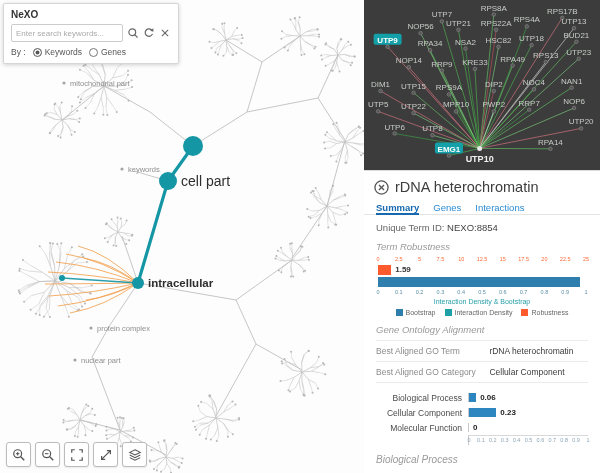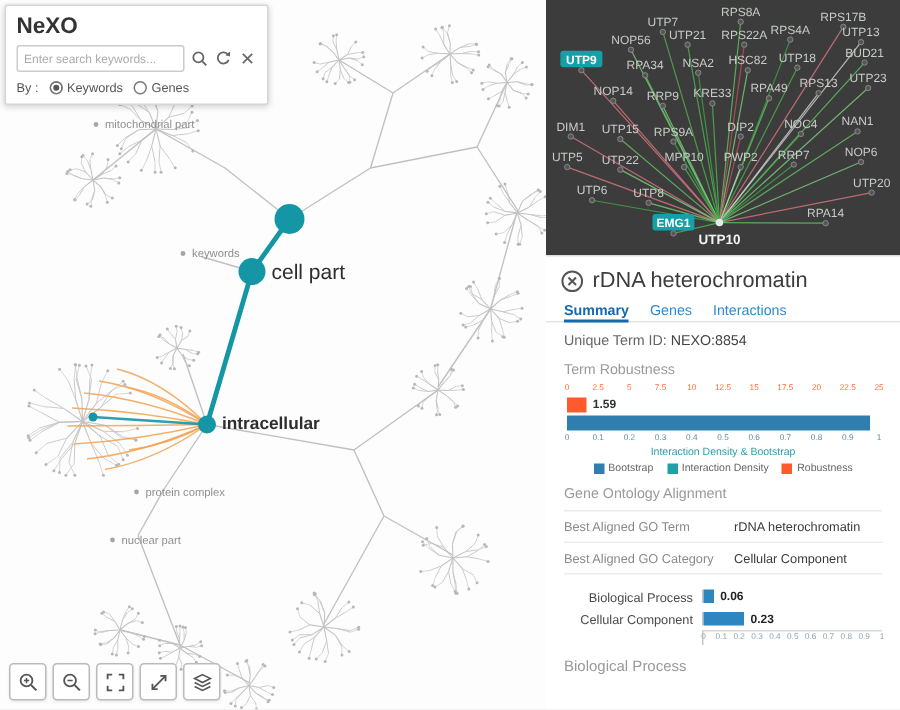--- a/index.html
+++ b/index.html
@@ -10,21 +10,21 @@
   #treeSvg{position:absolute;left:0;top:0;}
   #treeLabels{position:absolute;left:0;top:0;width:100%;height:100%;pointer-events:none;}
   .tmajor{position:absolute;transform:translateY(-50%);white-space:nowrap;color:#2e2e2e;font-weight:500;}
   .tmajor.m0{font-size:15px;}
   .tmajor.m1{font-size:14px;}
   .tmajor.m2{font-size:11.5px;font-weight:700;}
   .tminor{position:absolute;transform:translateY(-50%);white-space:nowrap;color:#8f8f8f;font-size:7.5px;}
   
   .search-card{position:absolute;left:3px;top:3px;width:160px;background:#fff;border:1px solid #d6d6d6;
                border-radius:2px;box-shadow:0 1px 4px rgba(0,0,0,.18);padding:5px 7px 6px;z-index:5;}
-  .app-title{font-size:15px;font-weight:bold;color:#333;margin-bottom:4px;}
+  .app-title{font-size:10px;font-weight:bold;color:#333;margin-bottom:4px;}
   .search-row{display:flex;align-items:center;gap:3px;}
   .search-row input{flex:1;min-width:0;height:16px;border:1px solid #ccc;border-radius:2px;
                     font-size:8px;padding:0 4px;color:#666;font-family:"Liberation Sans",sans-serif;}
   .search-row input::placeholder{color:#aaa;}
   .sicon{width:13px;height:13px;display:flex;align-items:center;justify-content:center;cursor:pointer;}
   .by-row{display:flex;align-items:center;gap:7px;margin-top:5px;font-size:8.5px;color:#555;}
   .by-row label{display:flex;align-items:center;gap:3px;cursor:pointer;}
   .radio{width:7px;height:7px;border:1px solid #777;border-radius:50%;display:inline-block;background:#fff;}
   .radio.on{background:#555;box-shadow:inset 0 0 0 1.5px #fff;}
   
@@ -36,21 +36,21 @@
   
   .detail-panel{position:absolute;left:364px;top:170px;width:236px;height:303px;background:#fff;
                 border-top:1px solid #dcdcdc;overflow:hidden;}
   .dheader{display:flex;align-items:center;gap:6px;padding:8px 10px 3px;}
   .dtitle{font-size:14.5px;color:#3d3d3d;}
   .tabs{display:flex;gap:14px;padding:4px 12px 0;border-bottom:1px solid #e4e4e4;}
   .tab{font-size:9.5px;color:#2a8bd4;padding-bottom:0;cursor:pointer;}
   .tab.active{color:#1668b0;font-weight:bold;border-bottom:2px solid #1668b0;margin-bottom:-1px;}
   .termid{font-size:9.5px;color:#666;padding:7px 12px 0;}
   .termid .tid{color:#444;}
-  .sec{font-size:9.5px;color:#9a9a9a;padding:8px 12px 2px;}
+  .sec{font-size:9.5px;color:#9a9a9a;padding:8px 12px 2px;font-style:italic;}
   .sec.bottom{font-size:10px;padding-top:9px;}
   .rchart{padding:2px 14px 0;}
   .raxis{position:relative;height:7px;}
   .raxis span{position:absolute;transform:translateX(-50%);font-size:5.5px;line-height:7px;}
   .raxis.top span{color:#ff6b35;}
   .raxis.bot span{color:#5b8fa6;}
   .rrow{height:10px;margin:2px 0;position:relative;}
   .rbar{height:100%;}
   .rval{position:absolute;top:0;font-size:8px;font-weight:bold;color:#333;line-height:10px;}
   .rtitle{text-align:center;font-size:7px;color:#28a0a8;padding-top:2px;}
@@ -1346,20 +1346,27 @@
             <span class="gval" style="left: calc(6% + 4px);">0.06</span>
           </div>
         </div>
         <div class="grow">
           <span class="glab">Cellular Component</span>
           <div class="gtrack">
             <div class="gbar" style="width: 23%; background: rgb(46, 134, 193);"></div>
             <span class="gval" style="left: calc(23% + 4px);">0.23</span>
           </div>
         </div>
+        <div class="grow">
+          <span class="glab">Molecular Function</span>
+          <div class="gtrack">
+            <div class="gbar" style="width: 0%; background: rgb(46, 134, 193);"></div>
+            <span class="gval" style="left: calc(0% + 4px);">0</span>
+          </div>
+        </div>
         <div class="gaxisrow">
           <span class="glab"></span>
           <div class="gaxistrack">
             <span style="left: 0%;">0</span>
             <span style="left: 10%;">0.1</span>
             <span style="left: 20%;">0.2</span>
             <span style="left: 30%;">0.3</span>
             <span style="left: 40%;">0.4</span>
             <span style="left: 50%;">0.5</span>
             <span style="left: 60%;">0.6</span>

